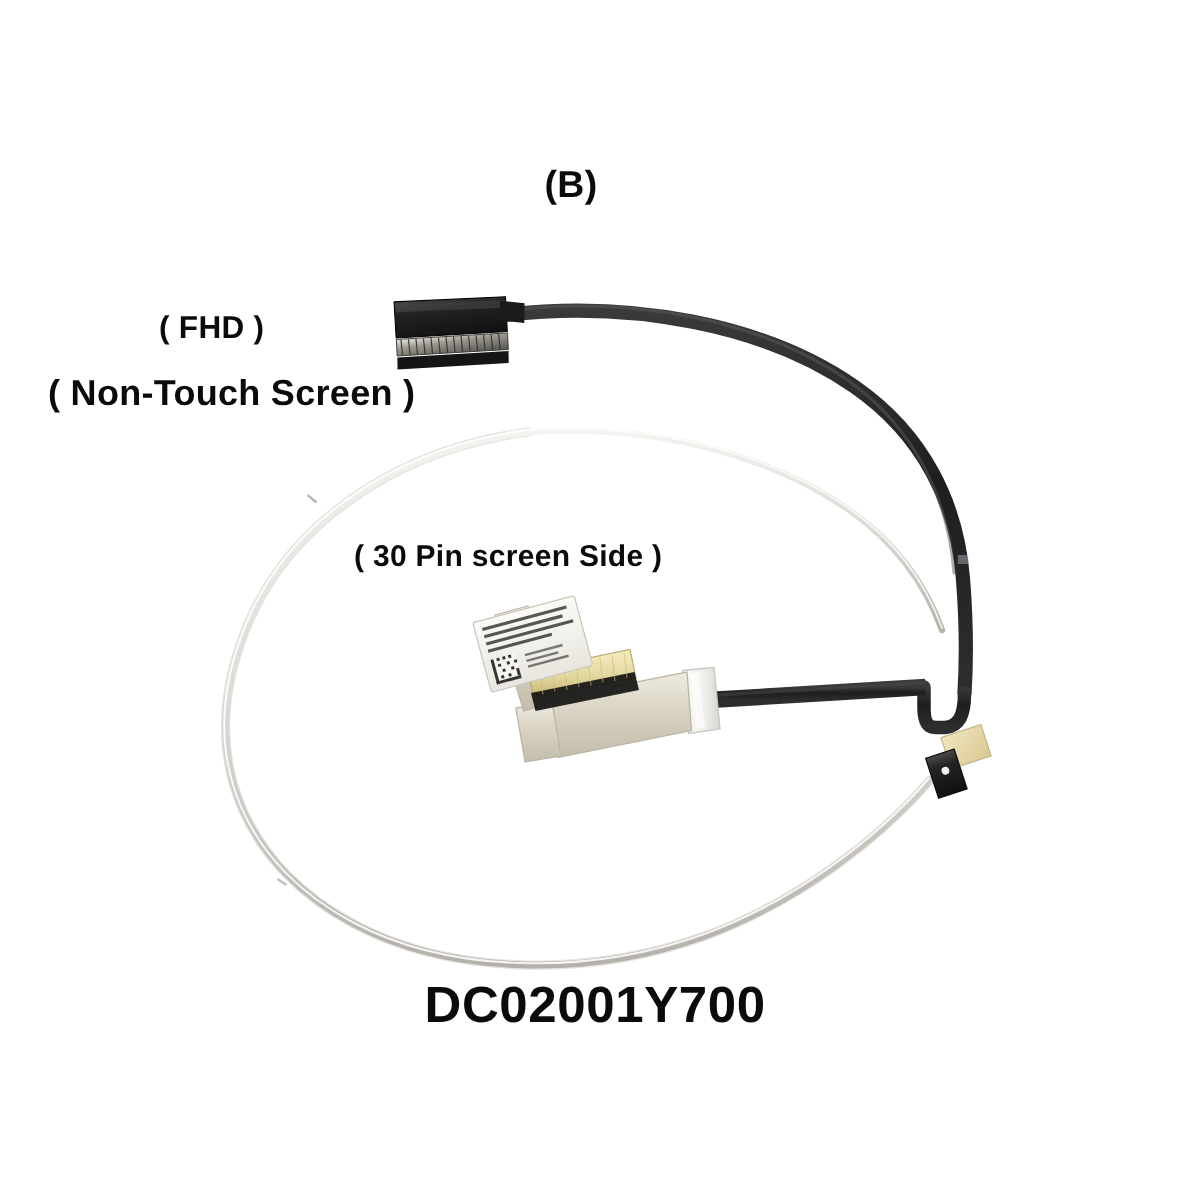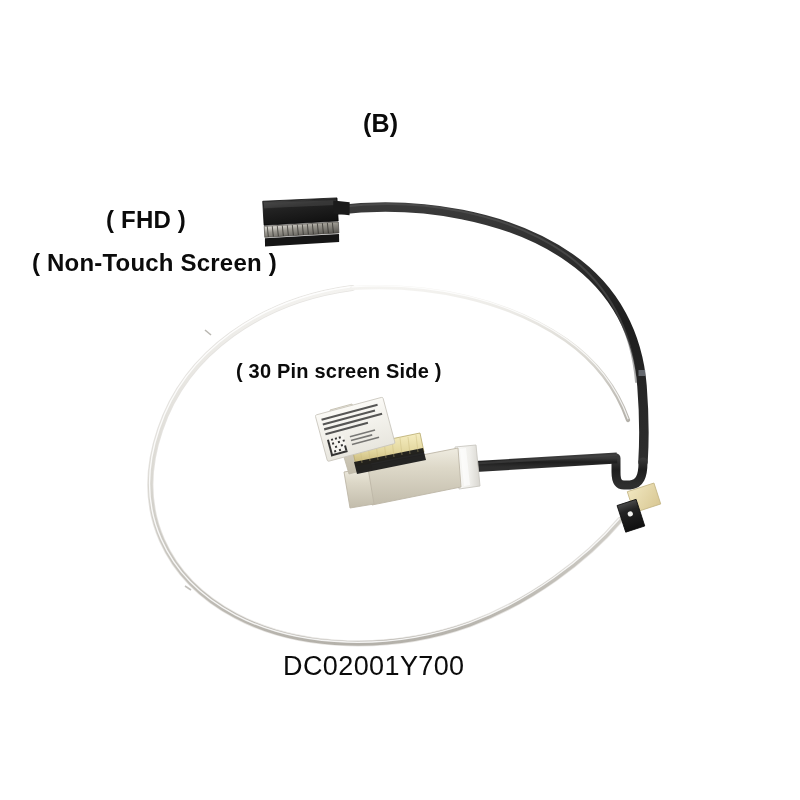--- a/index.html
+++ b/index.html
@@ -35,39 +35,39 @@
     line-height: 1;
   }
   #anno-variant {
     left: 363px;
     top: 111px;
     font-size: 25px;
   }
   #anno-resolution {
     left: 106px;
     top: 208px;
-    font-size: 24px;
+    font-size: 21px;
   }
   #anno-touch {
     left: 16px;
     top: 251px;
     font-size: 24px;
     margin-left: 16px;
   }
   #anno-pin {
     left: 236px;
     top: 361px;
     font-size: 20px;
   }
   #anno-part {
     left: 283px;
     top: 653px;
-    font-size: 27px;
+    font-size: 34px;
     letter-spacing: 0.4px;
-    font-weight: 400;
+    font-weight: 700;
   }
 
   
   #cable-art {
     position: absolute;
     left: 0;
     top: 0;
     width: 800px;
     height: 800px;
   }

